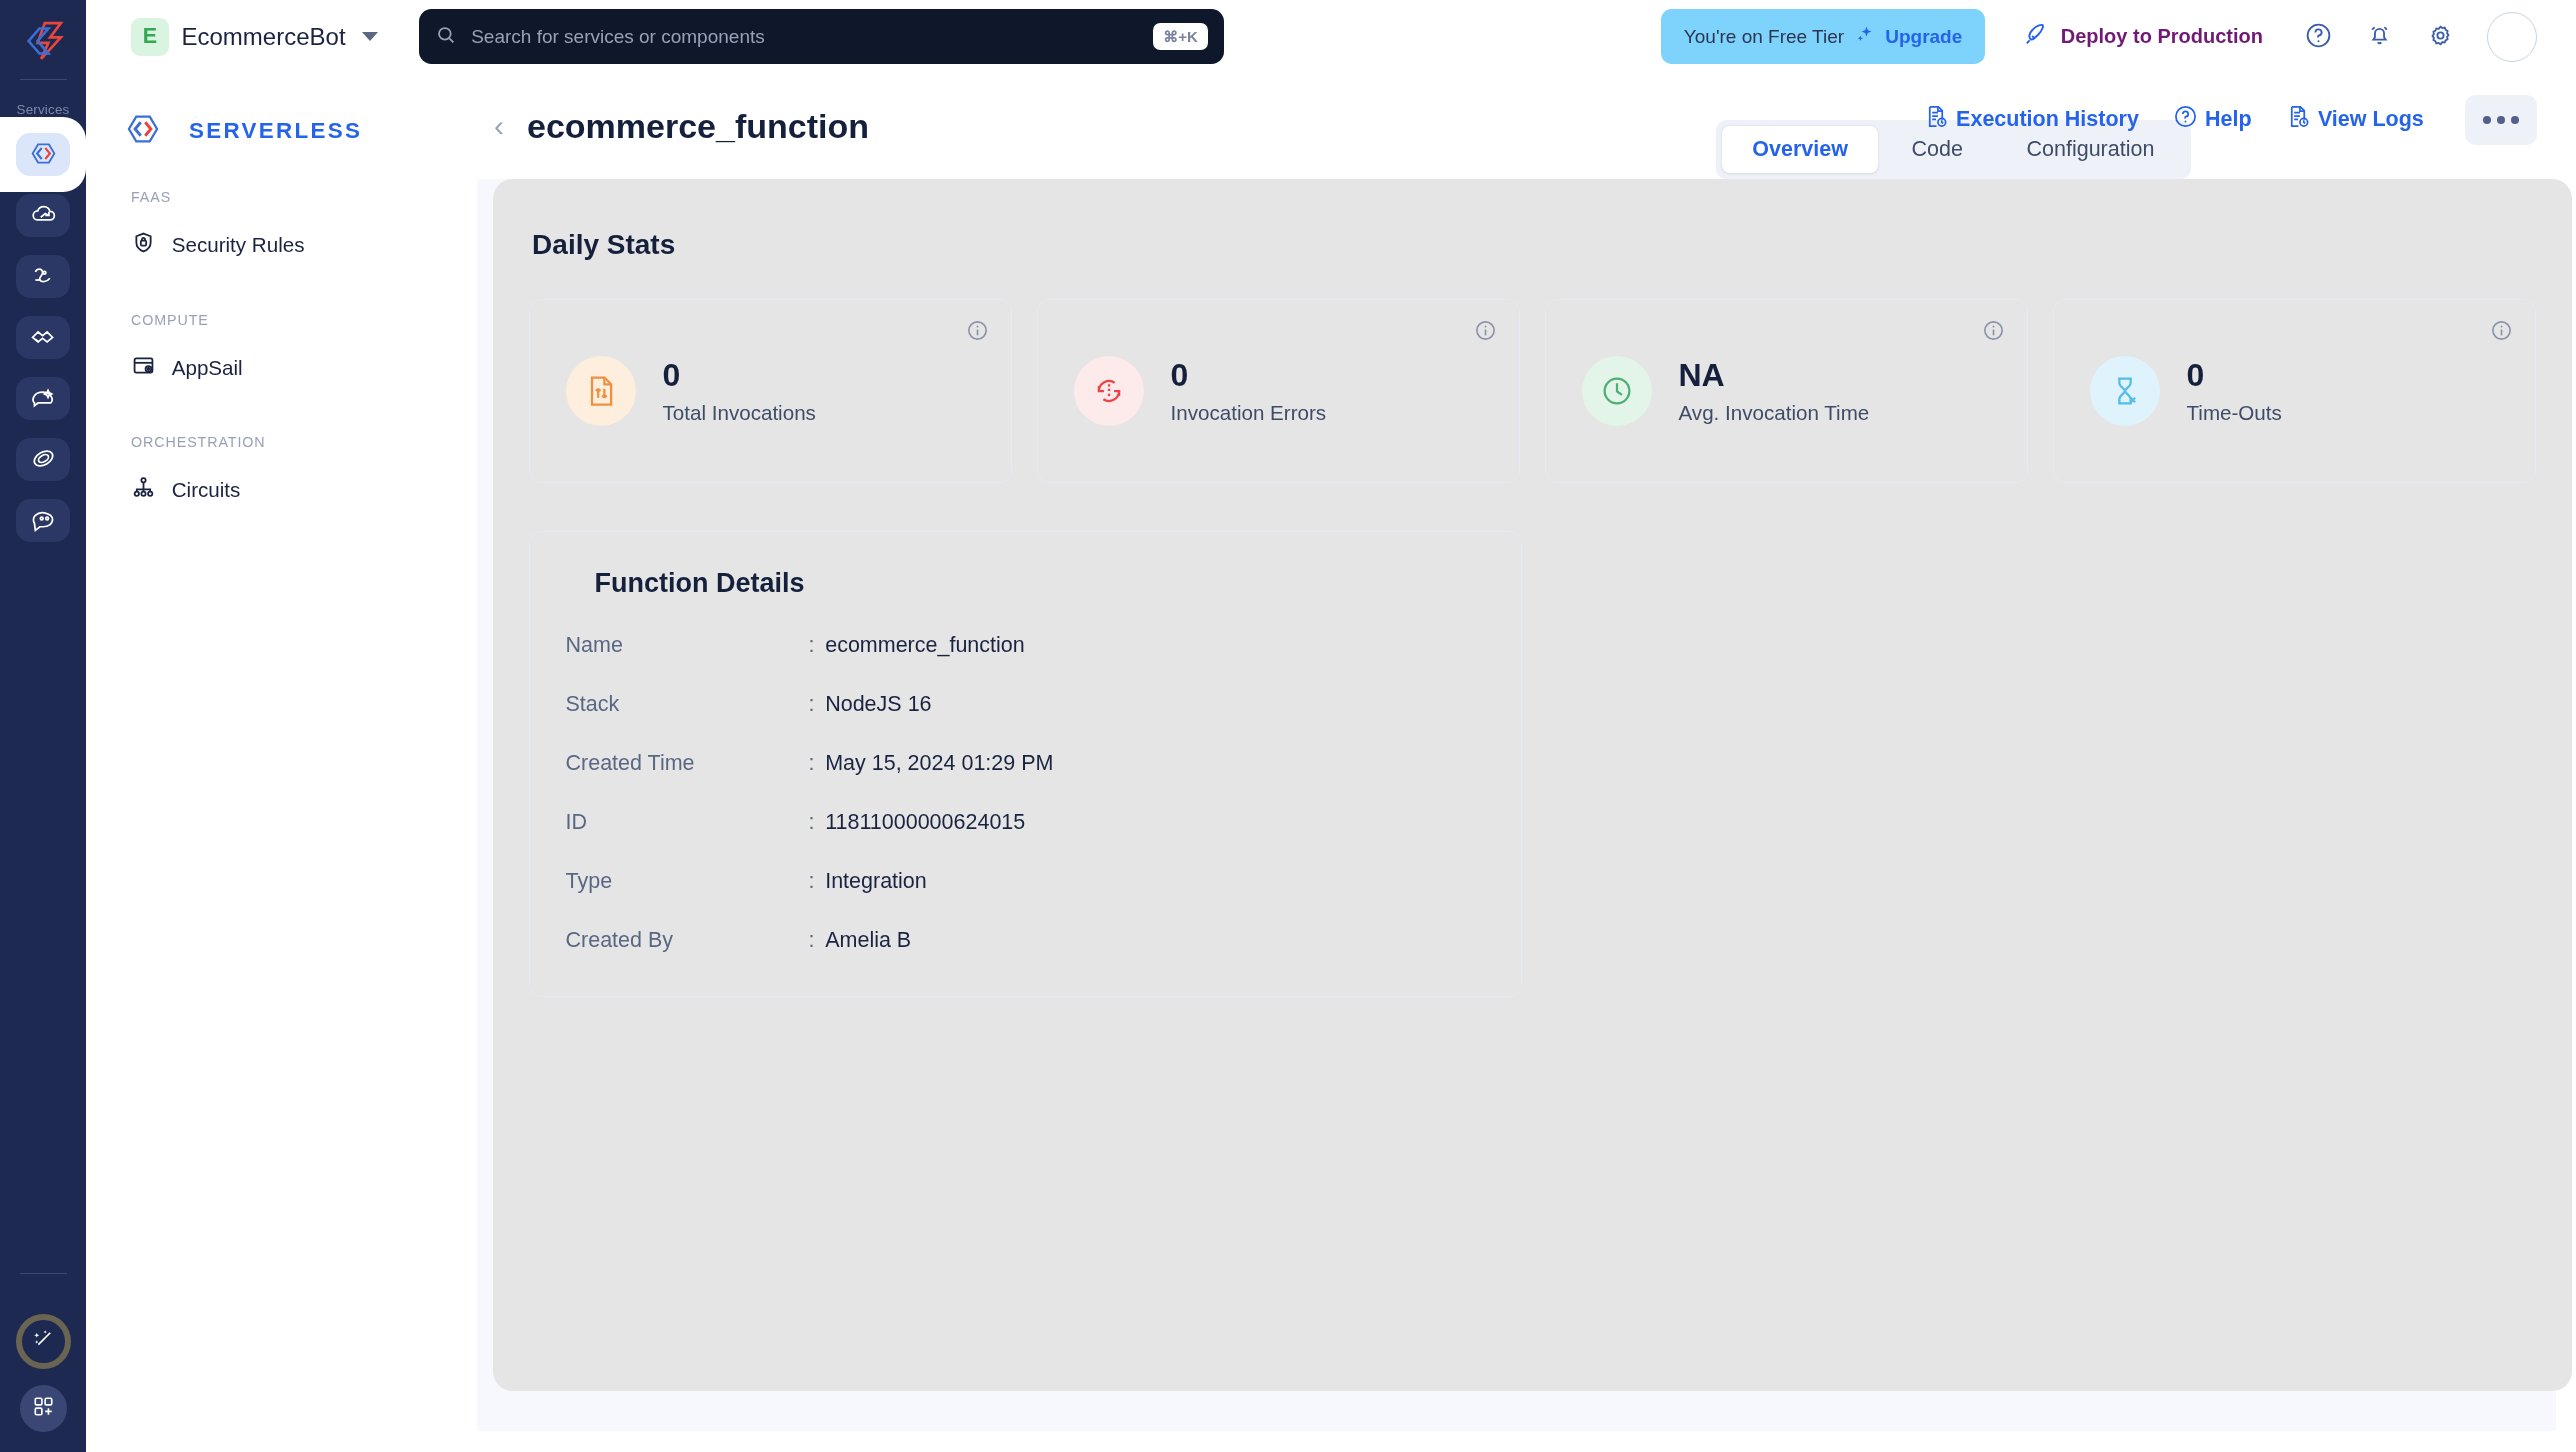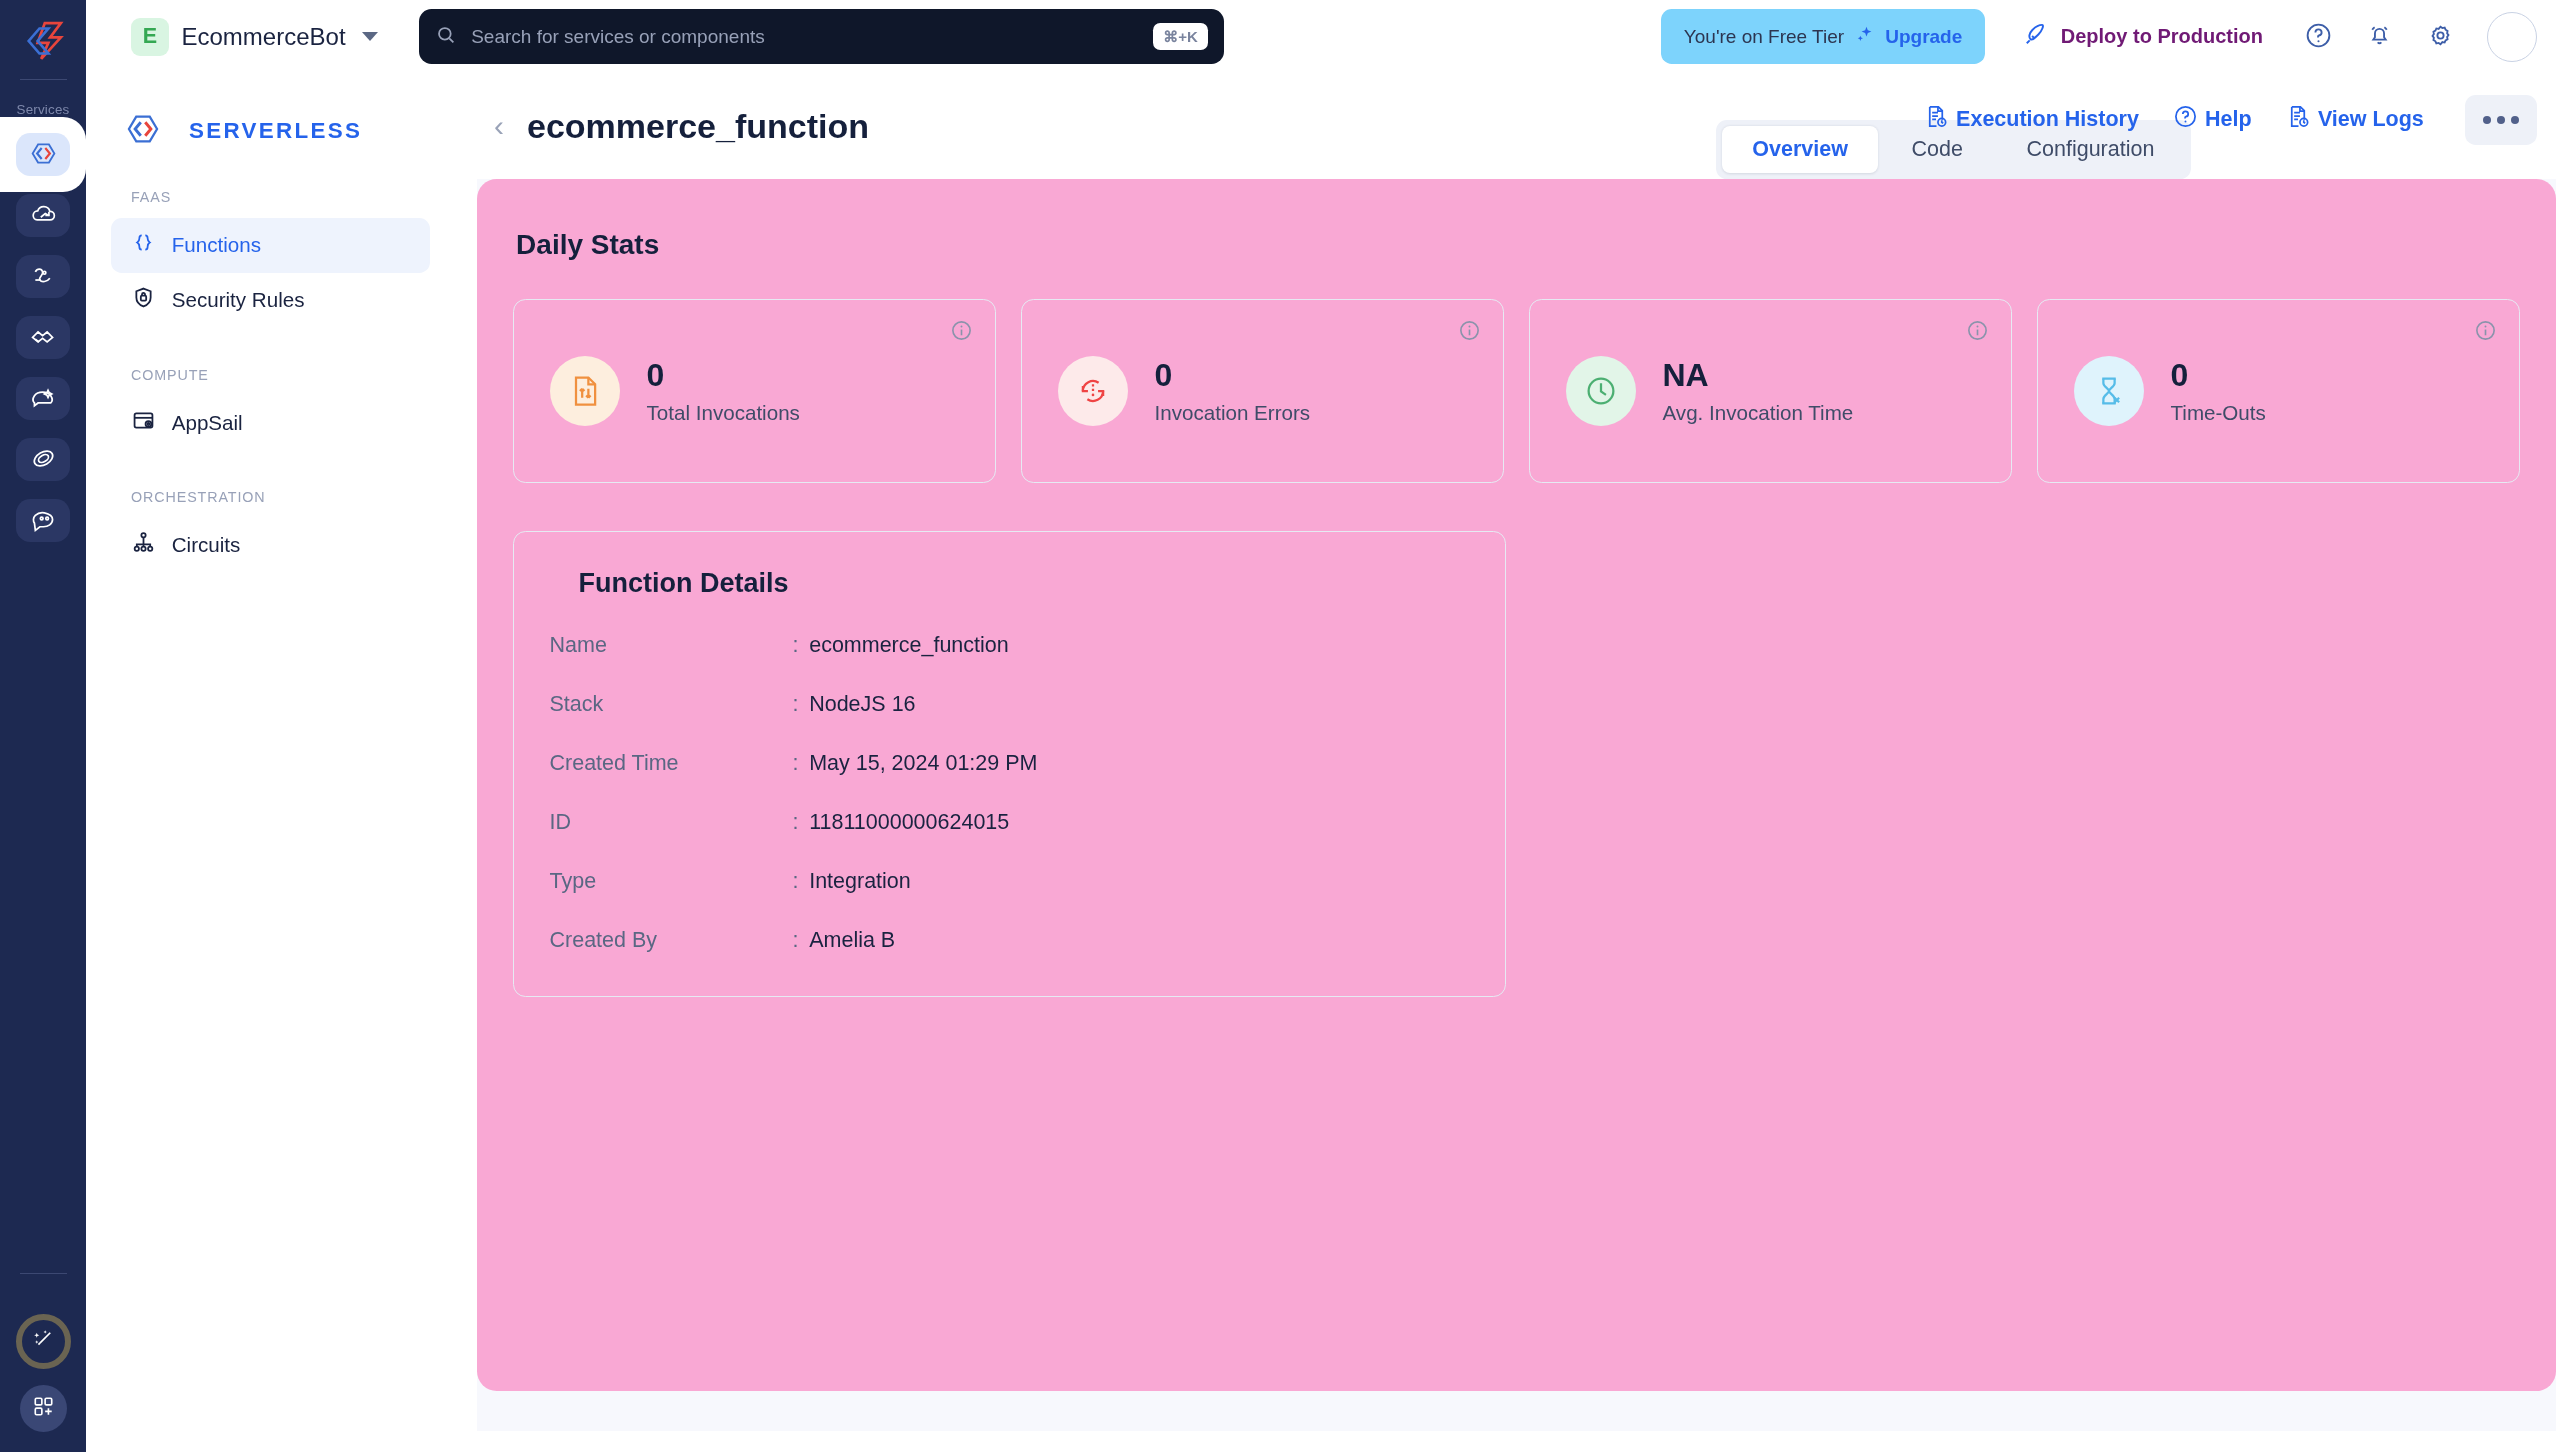--- a/index.html
+++ b/index.html
@@ -143,22 +143,22 @@
     width: 72px; height: 50px; border-radius: 10.7px; background: #eef1f8;
     display: flex; align-items: center; justify-content: center; gap: 6.3px; margin-left: 7.2px;
   }
   .dot { width: 8px; height: 8px; border-radius: 50%; background: #51608a; }
 
   .content {
     position: absolute; left: 21.5px; top: 106px; width: 2079px; height: 1252px;
     background: #f7f8fd;
   }
   .panel {
-    position: absolute; left: 0; top: 0; width: 2079px; height: 1212px;
-    background: #f9a8d4; border-radius: 19.7px;
+    position: absolute; left: 16px; top: 0; width: 2079px; height: 1212px;
+    background: #e5e5e5; border-radius: 19.7px;
     padding: 39px 36px;
   }
   .panel-title { font-size: 28px; font-weight: bold; color: #15203c; margin: 10.7px 0 0 3.6px; }
 
   .stats { display: flex; gap: 25px; margin-top: 38px; }
   .stat-card {
     flex: 1; height: 184px; border: 0.9px solid #e6eaf3; border-radius: 12.5px;
     position: relative; display: flex; align-items: center; padding-left: 36px; gap: 27px;
   }
   .stat-icon {
@@ -365,29 +365,20 @@
         <path d="M10 5 L3.5 16 L10 27 L22 27 L28.5 16 L22 5 Z" stroke="#3b6fd4" stroke-width="2"></path>
         <path d="M14 10 L9 16 L14 22" stroke="#3b6fd4" stroke-width="2.6"></path>
         <path d="M18 10 L23 16 L18 22" stroke="#e8453c" stroke-width="2.6"></path>
       </svg>
     </span>
     <span class="brand-text">SERVERLESS</span>
   </div>
 
   <div class="nav-section">
     <div class="nav-label">FAAS</div>
-    <div class="nav-item active">
-      <span>
-        <svg viewBox="0 0 28 28" fill="none" stroke="#2563eb" stroke-width="2">
-          <path d="M12 6c-2.2 0-2.6 1.3-2.6 3s.2 3.4-2.4 5c2.6 1.6 2.4 3.3 2.4 5s.4 3 2.6 3"></path>
-          <path d="M16 6c2.2 0 2.6 1.3 2.6 3s-.2 3.4 2.4 5c-2.6 1.6-2.4 3.3-2.4 5s-.4 3-2.6 3"></path>
-        </svg>
-      </span>
-      <span>Functions</span>
-    </div>
     <div class="nav-item">
       <span>
         <svg viewBox="0 0 28 28" fill="none" stroke="#1a2340" stroke-width="2">
           <path d="M14 4l8 3v7c0 5-3.6 8.4-8 10-4.4-1.6-8-5-8-10V7z"></path>
           <rect x="11" y="12" width="6" height="5.5" rx="1.2"></rect>
           <path d="M12.3 12v-1.4a1.7 1.7 0 0 1 3.4 0V12"></path>
         </svg>
       </span>
       <span>Security Rules</span>
     </div>

